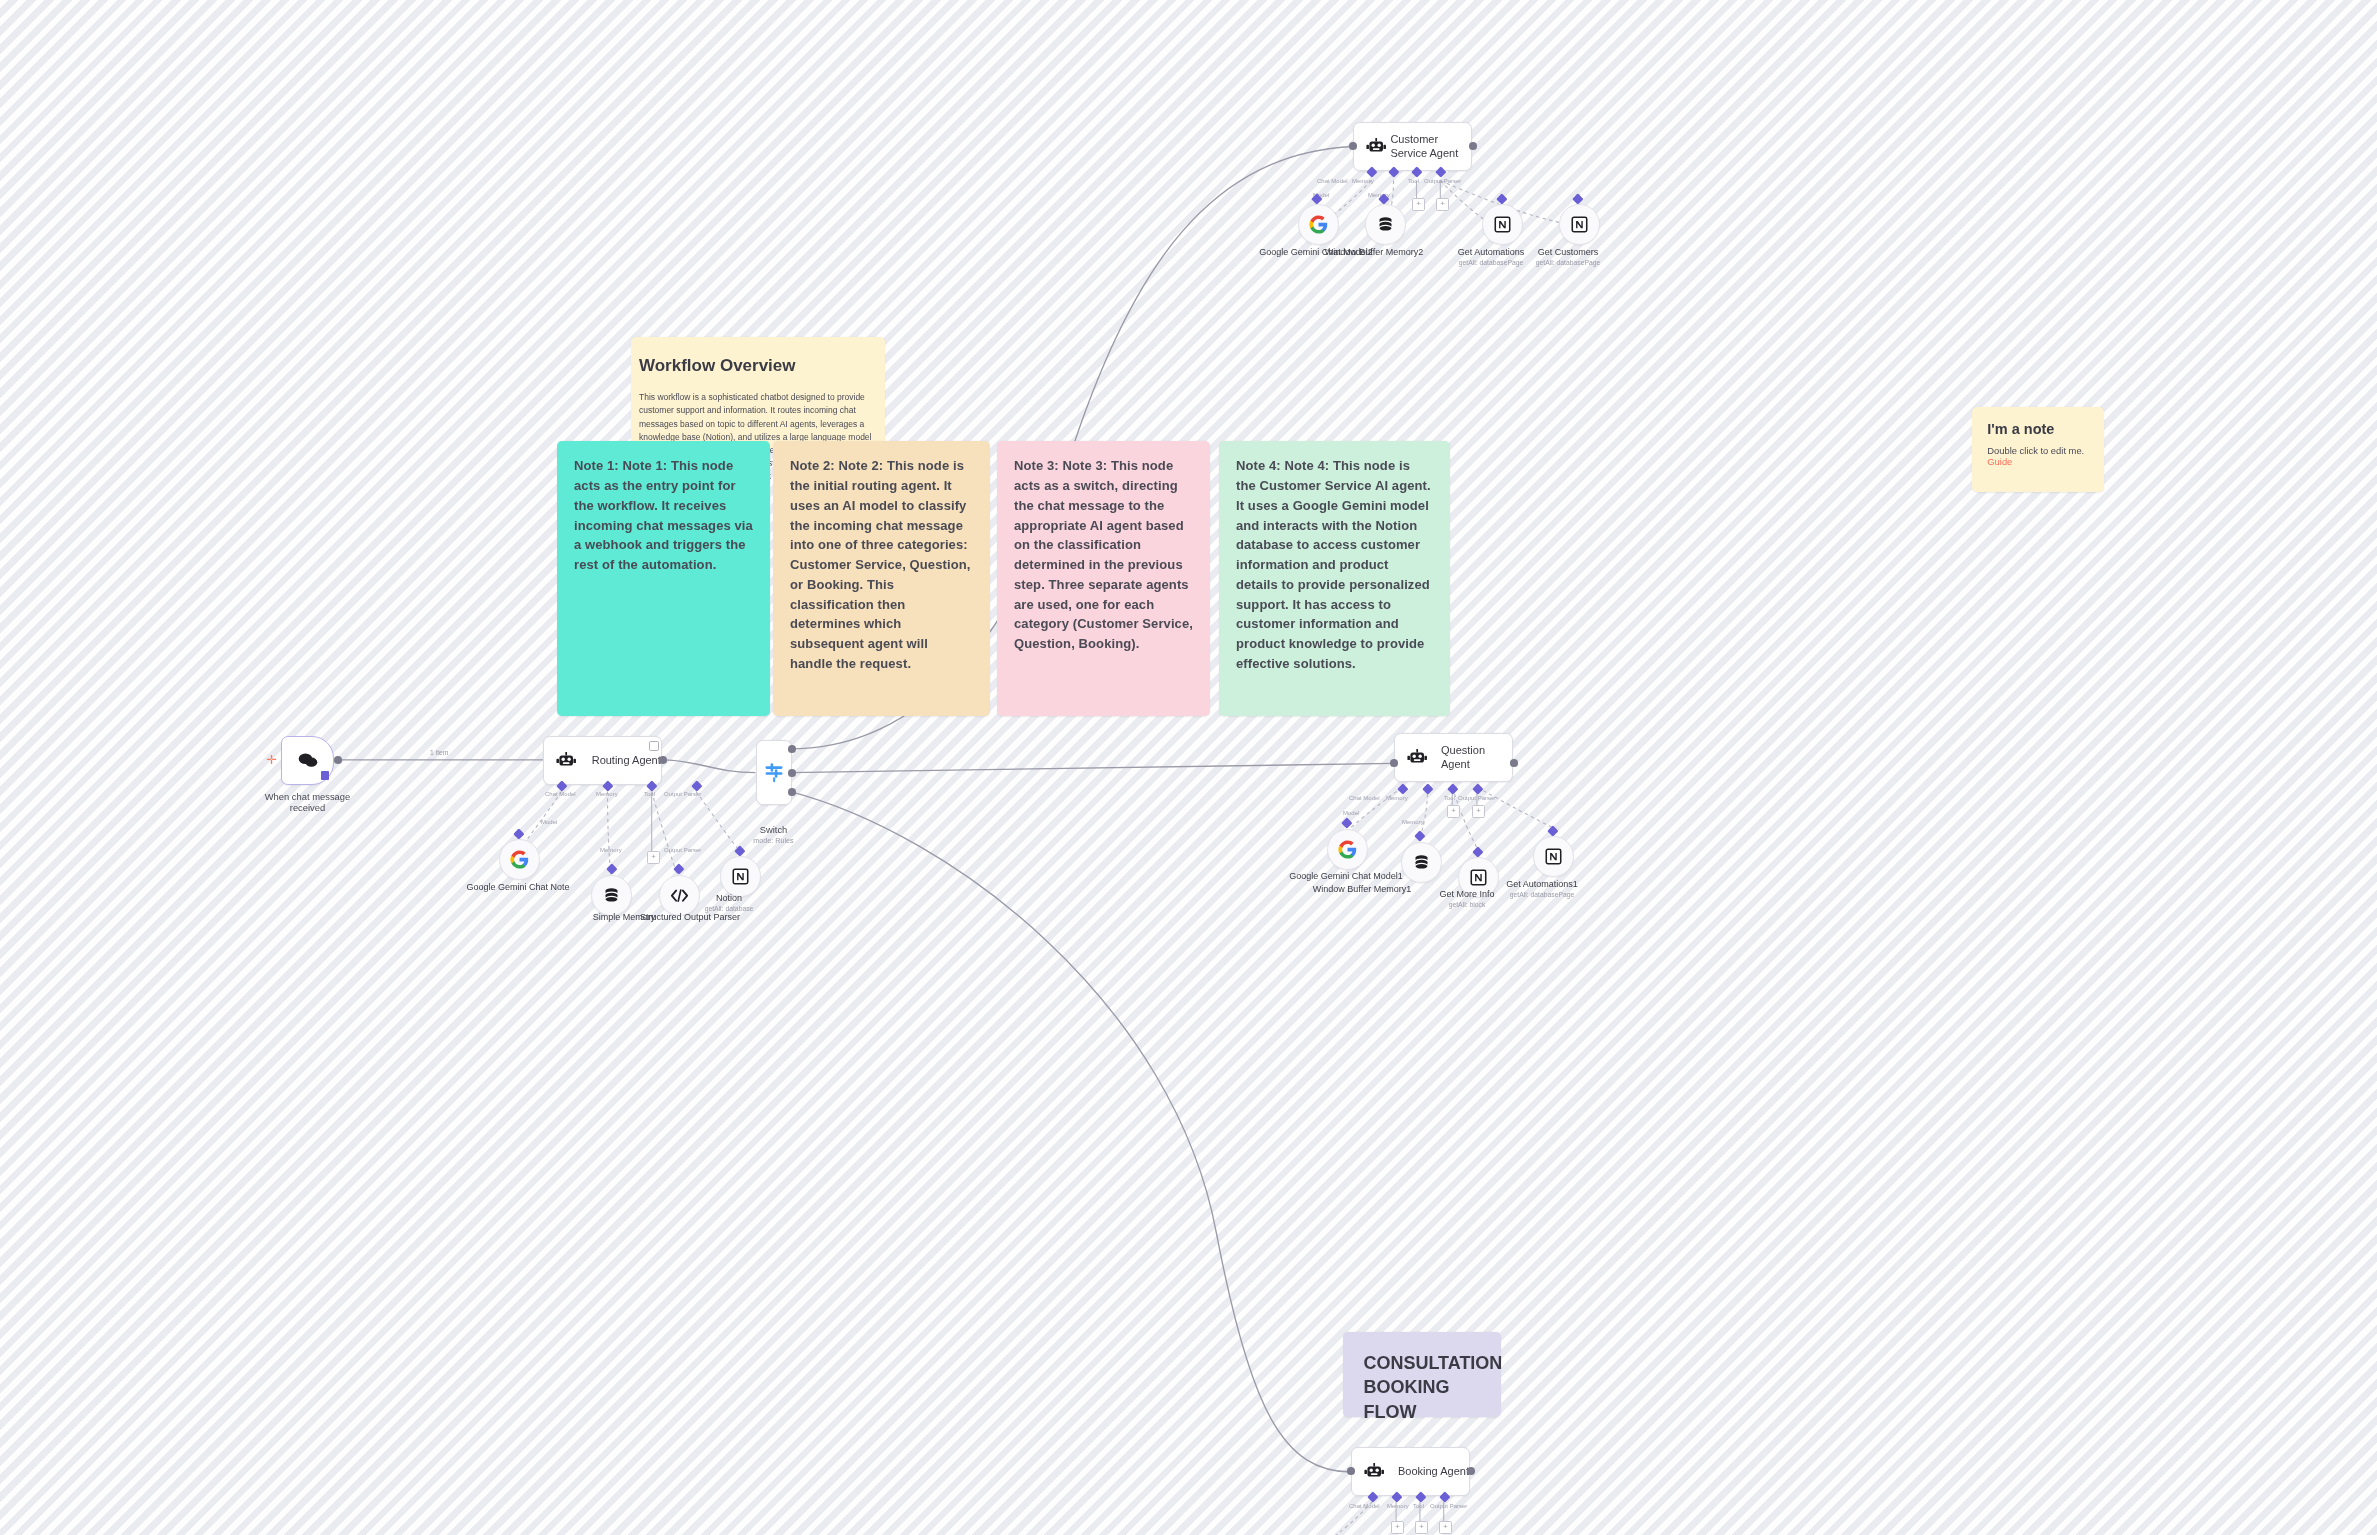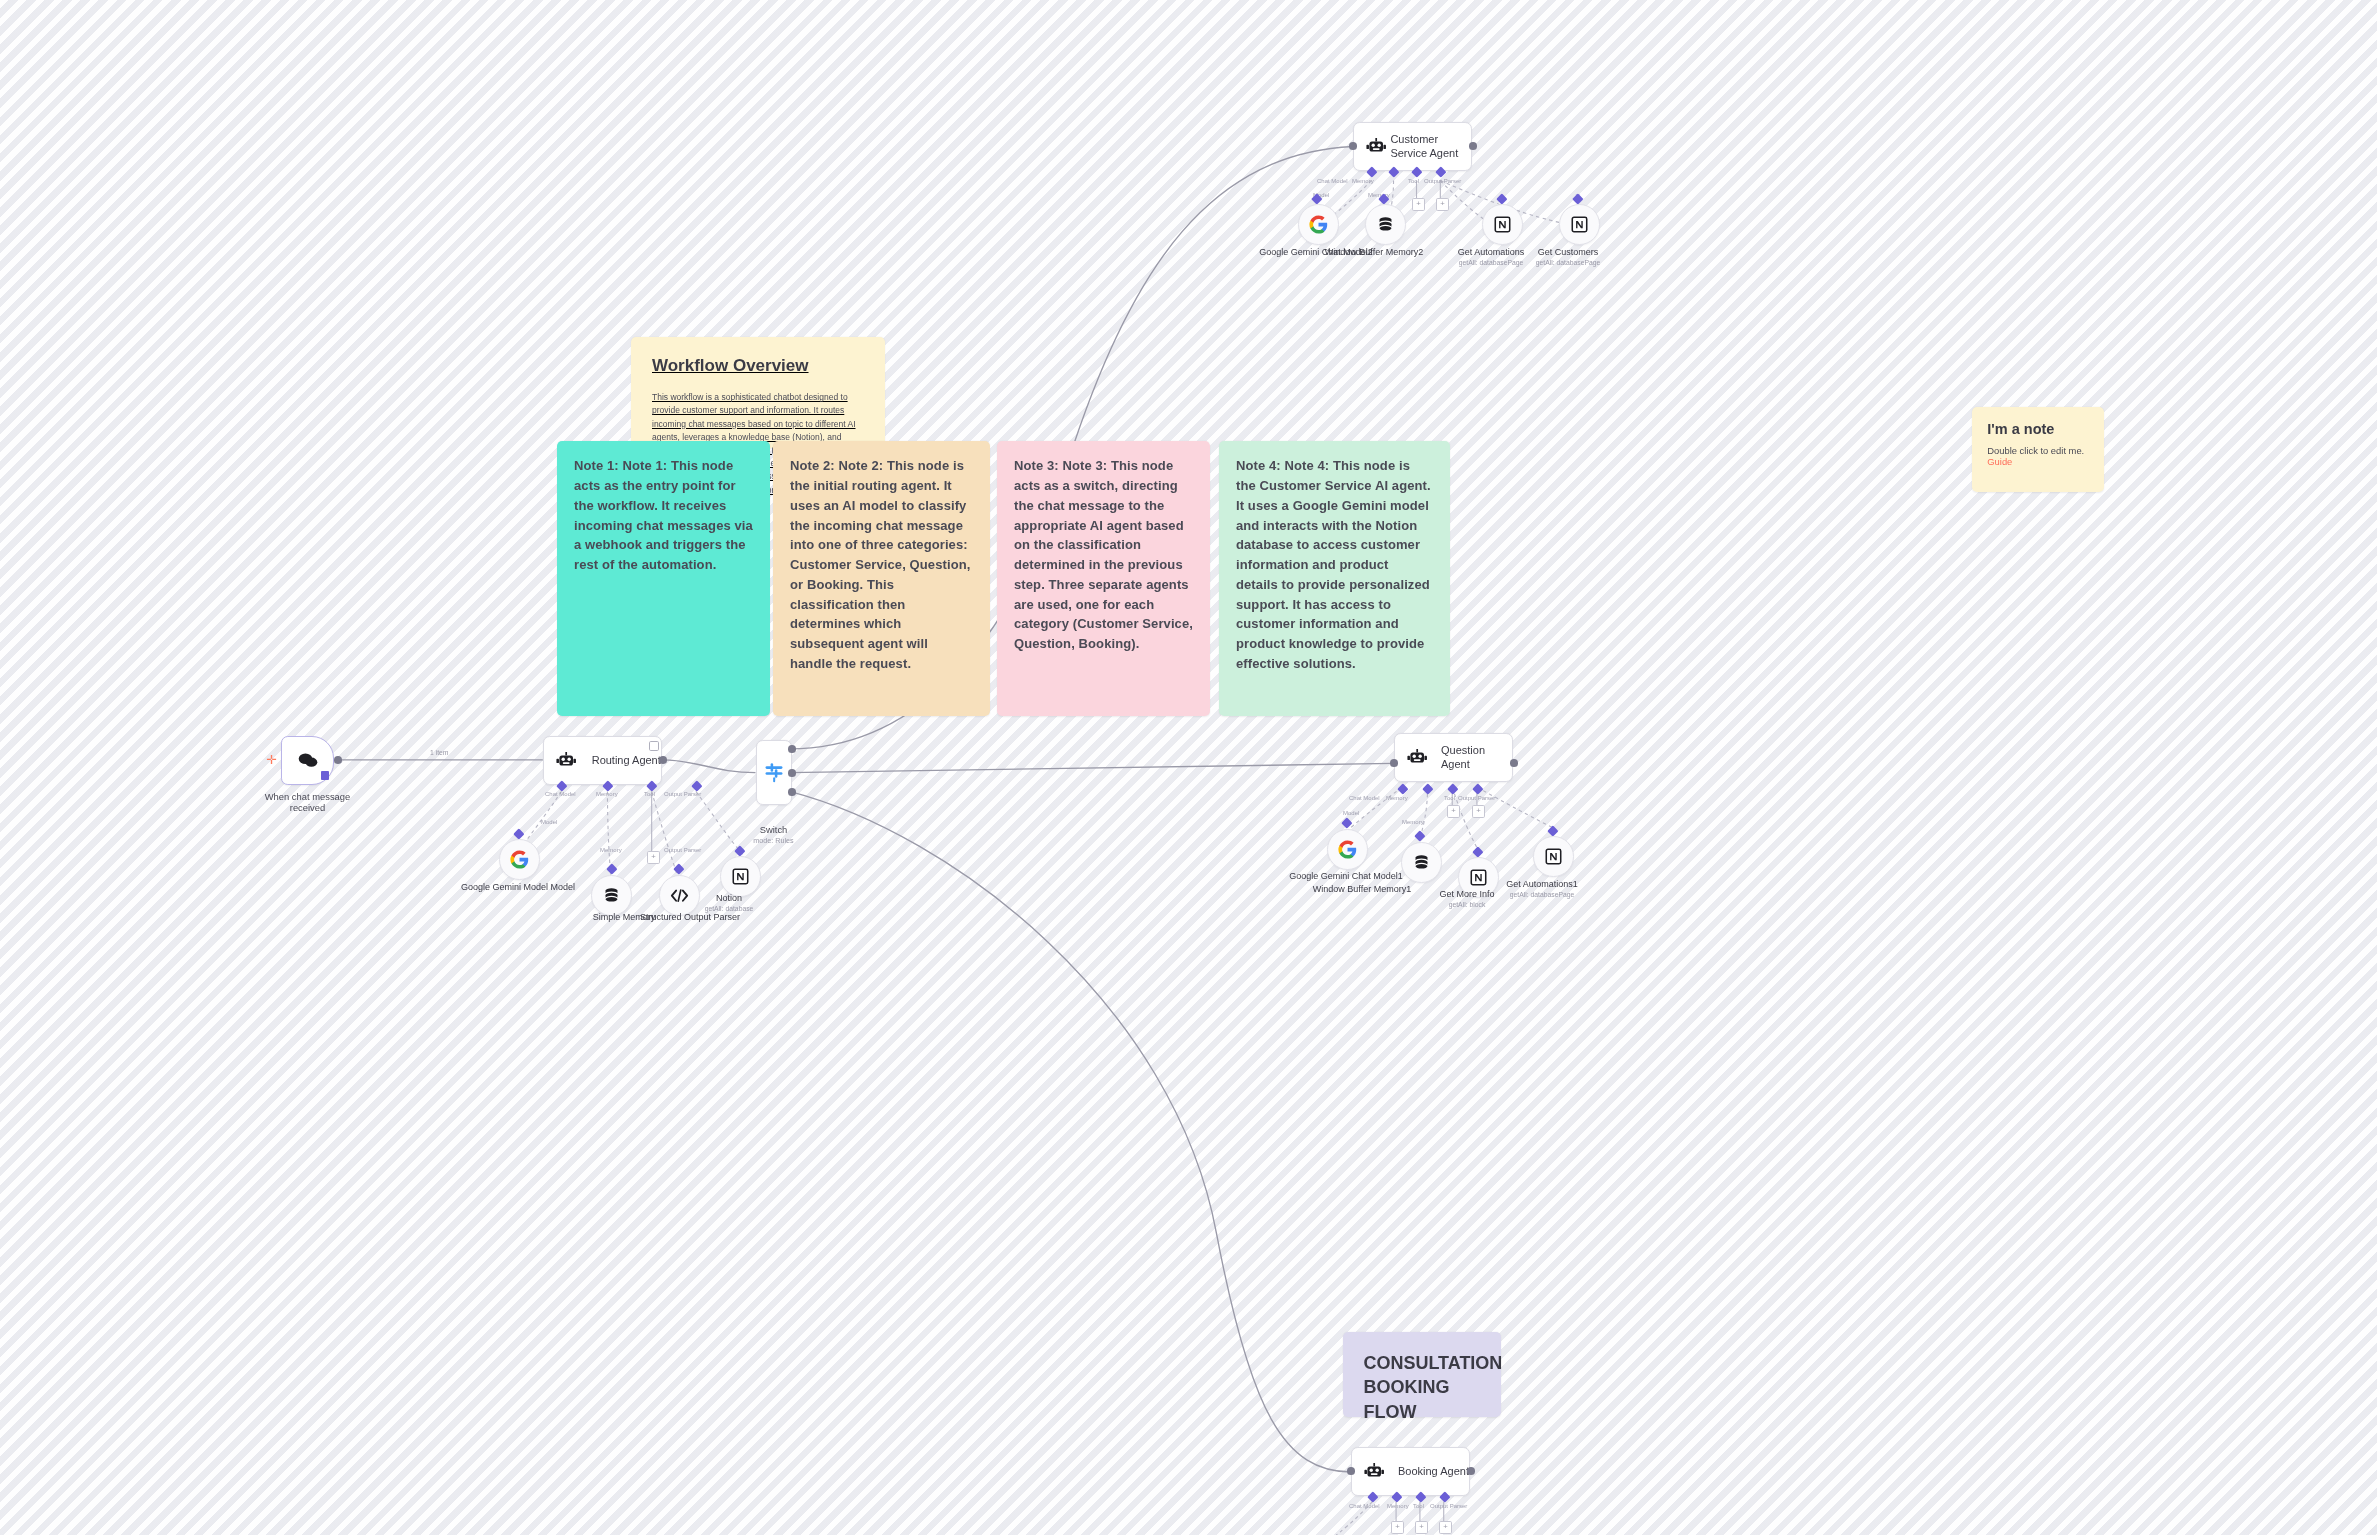--- a/index.html
+++ b/index.html
@@ -13,21 +13,21 @@
   }
   #canvas{position:relative;width:2377px;height:1536px;}
   svg.edges{position:absolute;left:0;top:0;width:2377px;height:1536px;pointer-events:none;}
 
   
   .sticky{position:absolute;border-radius:5.1px;box-sizing:border-box;
     box-shadow:0 0.9px 1.7px rgba(20,20,40,.08);}
   .sticky .s-title{font-weight:bold;color:#3b3b45;}
   .sticky .s-body{color:#4a4a55;}
 
-  .note-overview{padding:19px 21px;text-decoration:underline;}
+  .note-overview{padding:19px 8px;}
   .note-overview .s-title{font-size:17px;margin-bottom:15.3px;}
   .note-overview .s-body{font-size:8.5px;line-height:1.55;}
 
   .note-card{padding:15.3px 17px;}
   .note-card .s-body{font-size:13px;line-height:1.52;font-weight:bold;letter-spacing:0.1px;}
 
   .note-small{padding:13.6px 15.3px;}
   .note-small .s-title{font-size:14.5px;margin-bottom:8.5px;}
   .note-small .s-body{font-size:9.4px;}
   .note-small .s-link{color:#ff6d5a;}
@@ -192,21 +192,21 @@
   <span class="diamond" style="left:515px;top:830px;"></span>
   <div class="circ" style="left:499px;top:839px;">
     <svg width="19" height="19" viewBox="0 0 24 24">
       <path fill="#4285F4" d="M23 12.2c0-.8-.1-1.6-.2-2.3H12v4.5h6.2c-.3 1.4-1.1 2.6-2.3 3.4v2.8h3.7c2.2-2 3.4-5 3.4-8.4z"></path>
       <path fill="#34A853" d="M12 23.5c3.1 0 5.7-1 7.6-2.8l-3.7-2.8c-1 .7-2.3 1.1-3.9 1.1-3 0-5.5-2-6.4-4.7H1.8v2.9C3.7 21 7.6 23.5 12 23.5z"></path>
       <path fill="#FBBC05" d="M5.6 14.3a6.9 6.9 0 010-4.5V6.9H1.8a11.5 11.5 0 000 10.3l3.8-2.9z"></path>
       <path fill="#EA4335" d="M12 5.1c1.7 0 3.2.6 4.4 1.7l3.3-3.3C17.7 1.6 15.1.5 12 .5 7.6.5 3.7 3 1.8 6.9l3.8 2.9c.9-2.7 3.4-4.7 6.4-4.7z"></path>
     </svg>
   </div>
   <div class="circ-lbl" style="left:454px;top:882px;">
-    <span>Google Gemini Model Model</span>
+    <span>Google Gemini Chat Note</span>
   </div>
 
   <span class="diamond" style="left:608px;top:865px;"></span>
   <div class="circ" style="left:591px;top:875px;">
     <svg width="17" height="17" viewBox="0 0 20 20">
       <ellipse cx="10" cy="4.2" rx="7" ry="2.6" fill="#1f1f24"></ellipse>
       <rect x="3" y="4.2" width="14" height="3" fill="#1f1f24"></rect>
       <ellipse cx="10" cy="7.8" rx="7" ry="2.6" fill="#fff"></ellipse>
       <ellipse cx="10" cy="9.4" rx="7" ry="2.6" fill="#1f1f24"></ellipse>
       <rect x="3" y="9.4" width="14" height="3" fill="#1f1f24"></rect>

